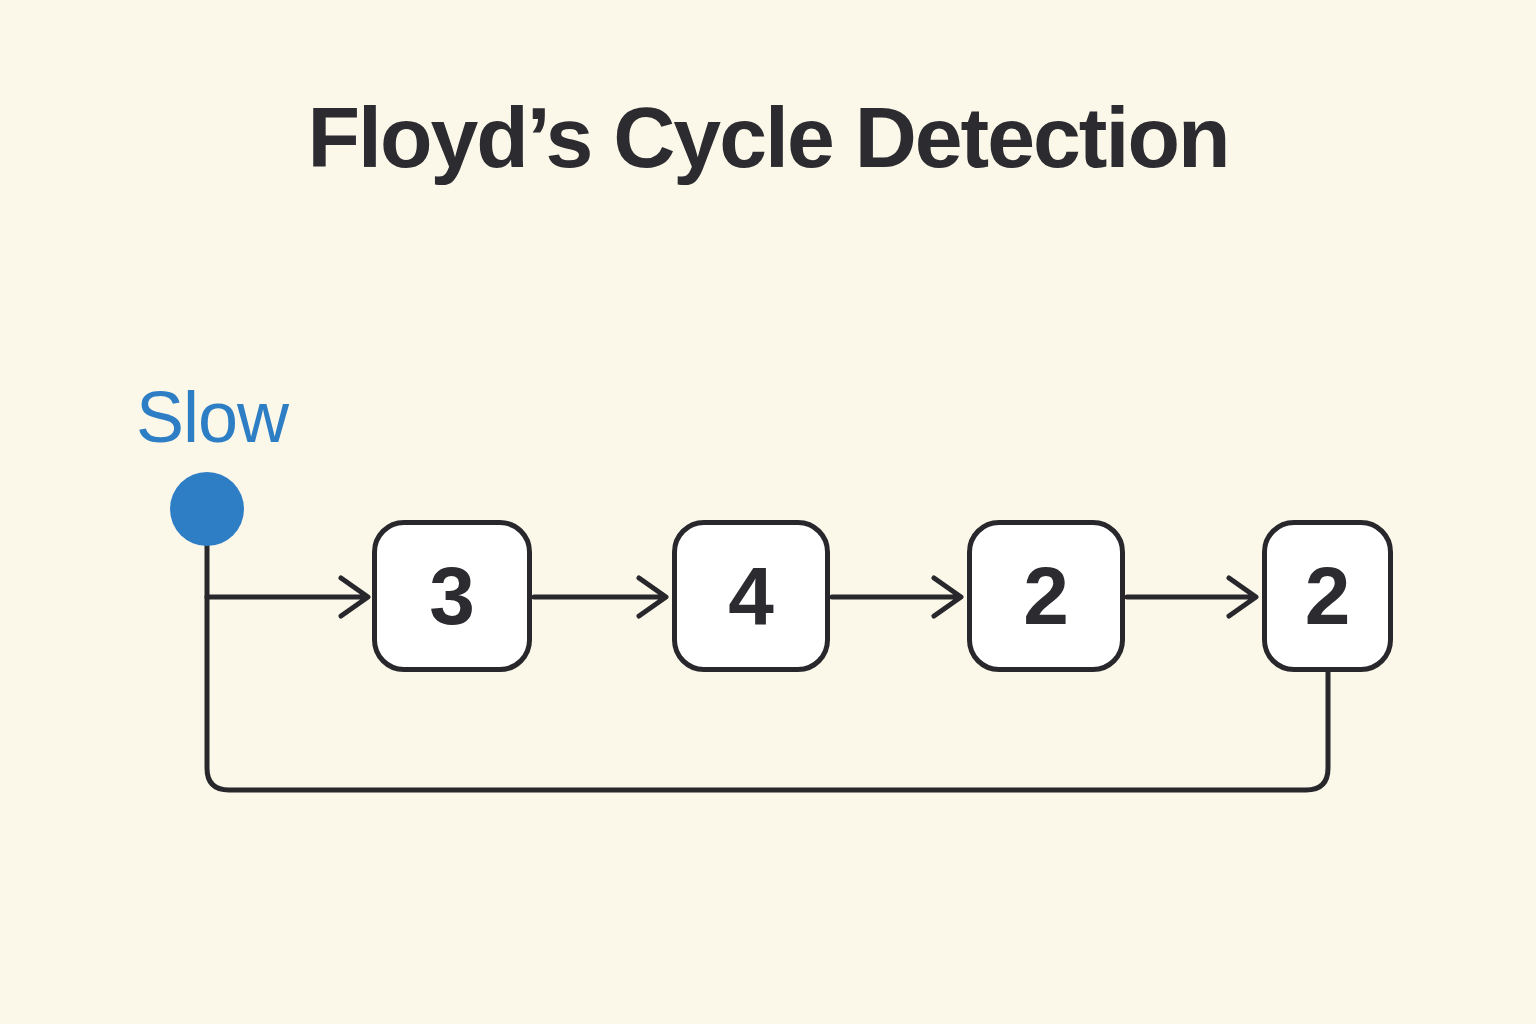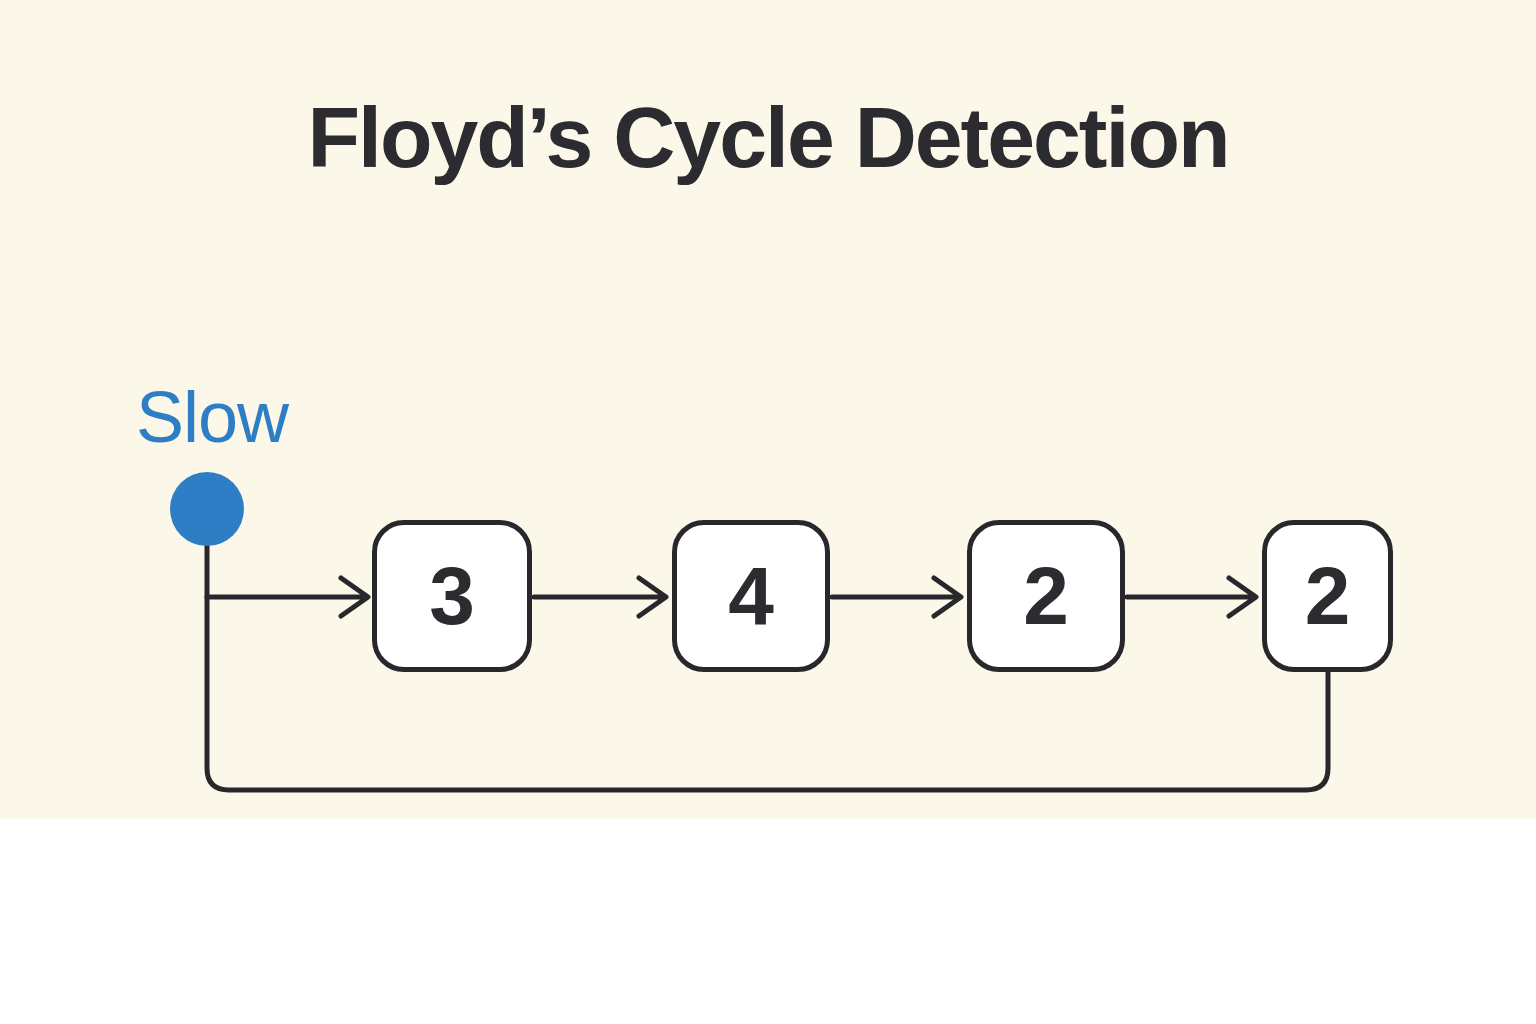--- a/index.html
+++ b/index.html
@@ -1,18 +1,18 @@
 <!DOCTYPE html>
 <html><head>
 <meta charset="utf-8">
 <style>
   html,body{margin:0;padding:0;}
   .canvas{
     position:relative;
-    width:1536px;height:819px;
+    width:1536px;height:1024px;
     background:#FBF7E9;
     overflow:hidden;
     font-family:"Liberation Sans", sans-serif;
   }
   .page-title{
     position:absolute;
     left:0;right:0;top:94px;
     text-align:center;
     font-size:86px;
     font-weight:700;

